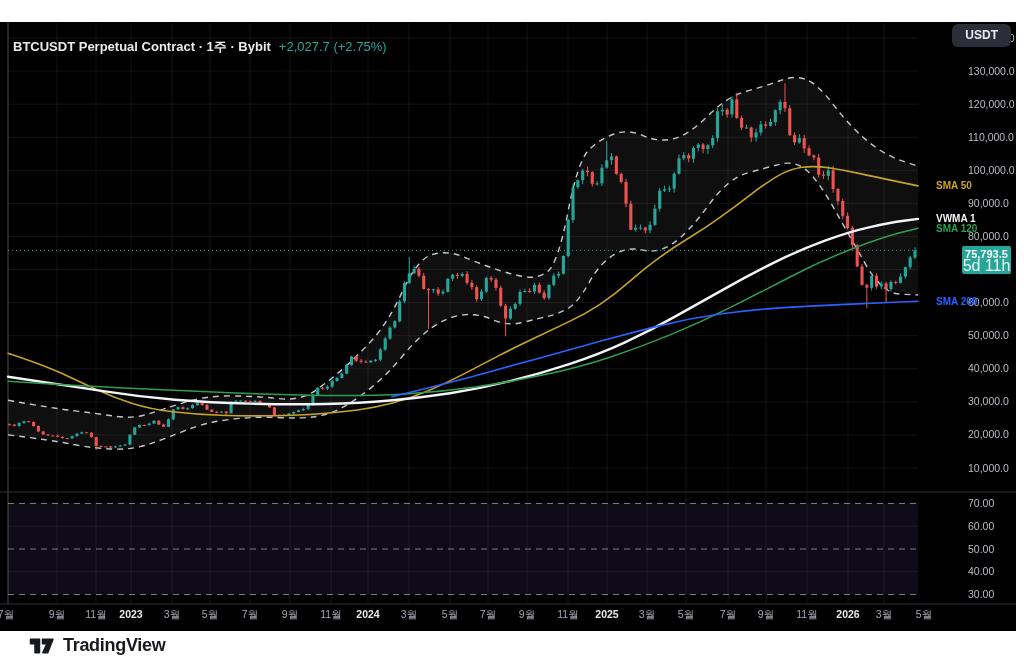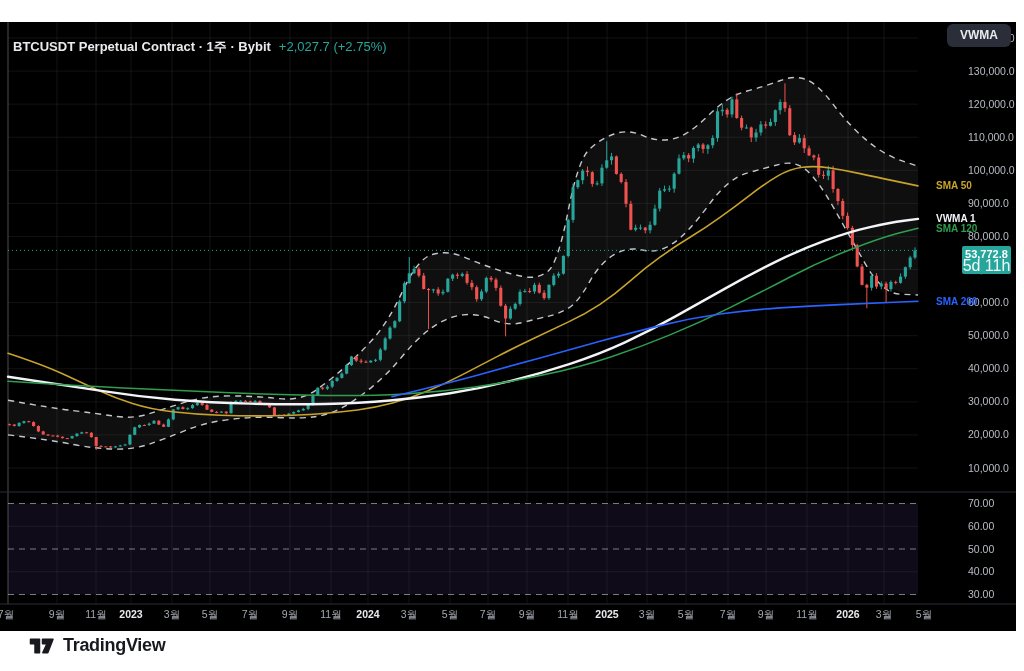--- a/index.html
+++ b/index.html
@@ -27,23 +27,23 @@
 </head>
 <body>
 
 <div id="stage">
 
 
   <div id="chart-area">
     <div class="chart-header">
       <span>BTCUSDT Perpetual Contract · 1주 · Bybit</span><span class="chg">+2,027.7 (+2.75%)</span>
     </div>
-    <button class="currency-btn">VWMA</button>
+    <button class="currency-btn">USDT</button>
     <div class="price-badge">
-      <div class="p">53,772.8</div>
+      <div class="p">75,793.5</div>
       <div class="cd">5d 11h</div>
     </div>
     <svg id="chart-svg" width="1016" height="609" viewBox="0 0 1016 609">
         <line x1="8" y1="16" x2="918" y2="16" stroke="rgba(255,255,255,0.07)" stroke-width="1"></line>
         <line x1="8" y1="49.07692307692308" x2="918" y2="49.07692307692308" stroke="rgba(255,255,255,0.07)" stroke-width="1"></line>
         <line x1="8" y1="82.15384615384616" x2="918" y2="82.15384615384616" stroke="rgba(255,255,255,0.07)" stroke-width="1"></line>
         <line x1="8" y1="115.23076923076923" x2="918" y2="115.23076923076923" stroke="rgba(255,255,255,0.07)" stroke-width="1"></line>
         <line x1="8" y1="148.30769230769232" x2="918" y2="148.30769230769232" stroke="rgba(255,255,255,0.07)" stroke-width="1"></line>
         <line x1="8" y1="181.3846153846154" x2="918" y2="181.3846153846154" stroke="rgba(255,255,255,0.07)" stroke-width="1"></line>
         <line x1="8" y1="214.46153846153845" x2="918" y2="214.46153846153845" stroke="rgba(255,255,255,0.07)" stroke-width="1"></line>

